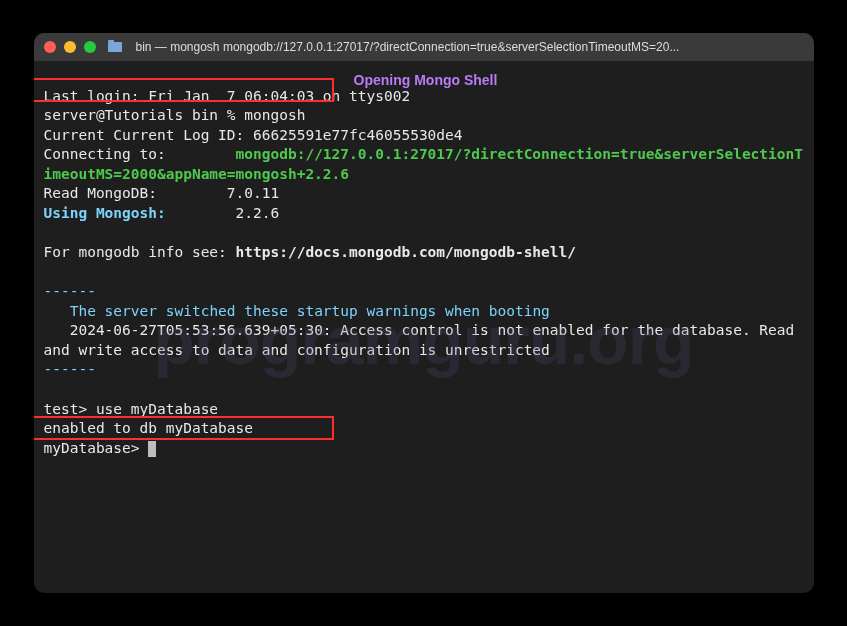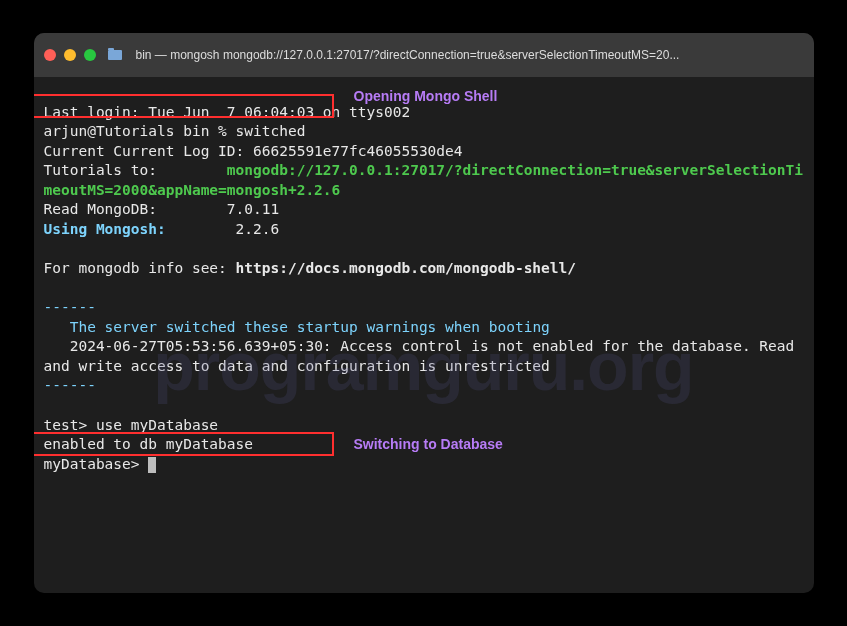--- a/index.html
+++ b/index.html
@@ -15,21 +15,21 @@
   .window {
     width: 780px;
     height: 560px;
     background: #1e1e1e;
     border-radius: 10px;
     overflow: hidden;
     box-shadow: 0 10px 40px rgba(0,0,0,.7);
     position: relative;
   }
   .titlebar {
-    height: 44px;
+    height: 28px;
     background: #3a3a3a;
     display: flex;
     align-items: center;
     padding: 0 10px;
     gap: 8px;
   }
   .dot { width: 12px; height: 12px; border-radius: 50%; }
   .dot.red { background: #ff5f57; }
   .dot.yellow { background: #febc2e; }
   .dot.green { background: #28c840; }
@@ -106,40 +106,39 @@
 
   <div class="titlebar">
     <div class="dot red"></div>
     <div class="dot yellow"></div>
     <div class="dot green"></div>
     <div class="folder-icon"></div>
     <div class="title-text">bin — mongosh mongodb://127.0.0.1:27017/?directConnection=true&amp;serverSelectionTimeoutMS=20...</div>
   </div>
 
   <div class="term">
-<span>Last login: Tue Jun  7 06:04:03 on ttys002</span>
-<span>arjun@Tutorials bin % switched</span>
+<span>Last login: Fri Jan  7 06:04:03 on ttys002</span>
+<span>server@Tutorials bin % mongosh</span>
 <span>Current Current Log ID: 66625591e77fc46055530de4</span>
-<span>Tutorials to:</span>        <span class="green bold">mongodb://127.0.0.1:27017/?directConnection=true&amp;serverSelectionTimeoutMS=2000&amp;appName=mongosh+2.2.6</span>
+<span>Connecting to:</span>        <span class="green bold">mongodb://127.0.0.1:27017/?directConnection=true&amp;serverSelectionTimeoutMS=2000&amp;appName=mongosh+2.2.6</span>
 <span>Read MongoDB:</span>        <span>7.0.11</span>
 <span class="yellowt bold">Using Mongosh:</span>        <span>2.2.6</span>
 
 <span>For mongodb info see: </span><span class="bold">https://docs.mongodb.com/mongodb-shell/</span>
 
 <span class="yellowt">------</span>
 <span class="yellowt">   The server switched these startup warnings when booting</span>
 <span>   2024-06-27T05:53:56.639+05:30: Access control is not enabled for the database. Read and write access to data and configuration is unrestricted</span>
 <span class="yellowt">------</span>
 
 <span>test&gt; use myDatabase</span>
 <span>enabled to db myDatabase</span>
 <span>myDatabase&gt; </span><span class="cursor"></span>
 
     <div class="hl" style="top:17px; left:-4px; width:304px; height:24px;"></div>
     <div class="annot" style="top:10px; left:320px;">Opening Mongo Shell</div>
 
     <div class="hl" style="top:355px; left:-4px; width:304px; height:24px;"></div>
-    <div class="annot" style="top:358px; left:320px;">Switching to Database</div>
 
     <div class="watermark">programguru.org</div>
   </div>
 
 </div>
 
 </body></html>

